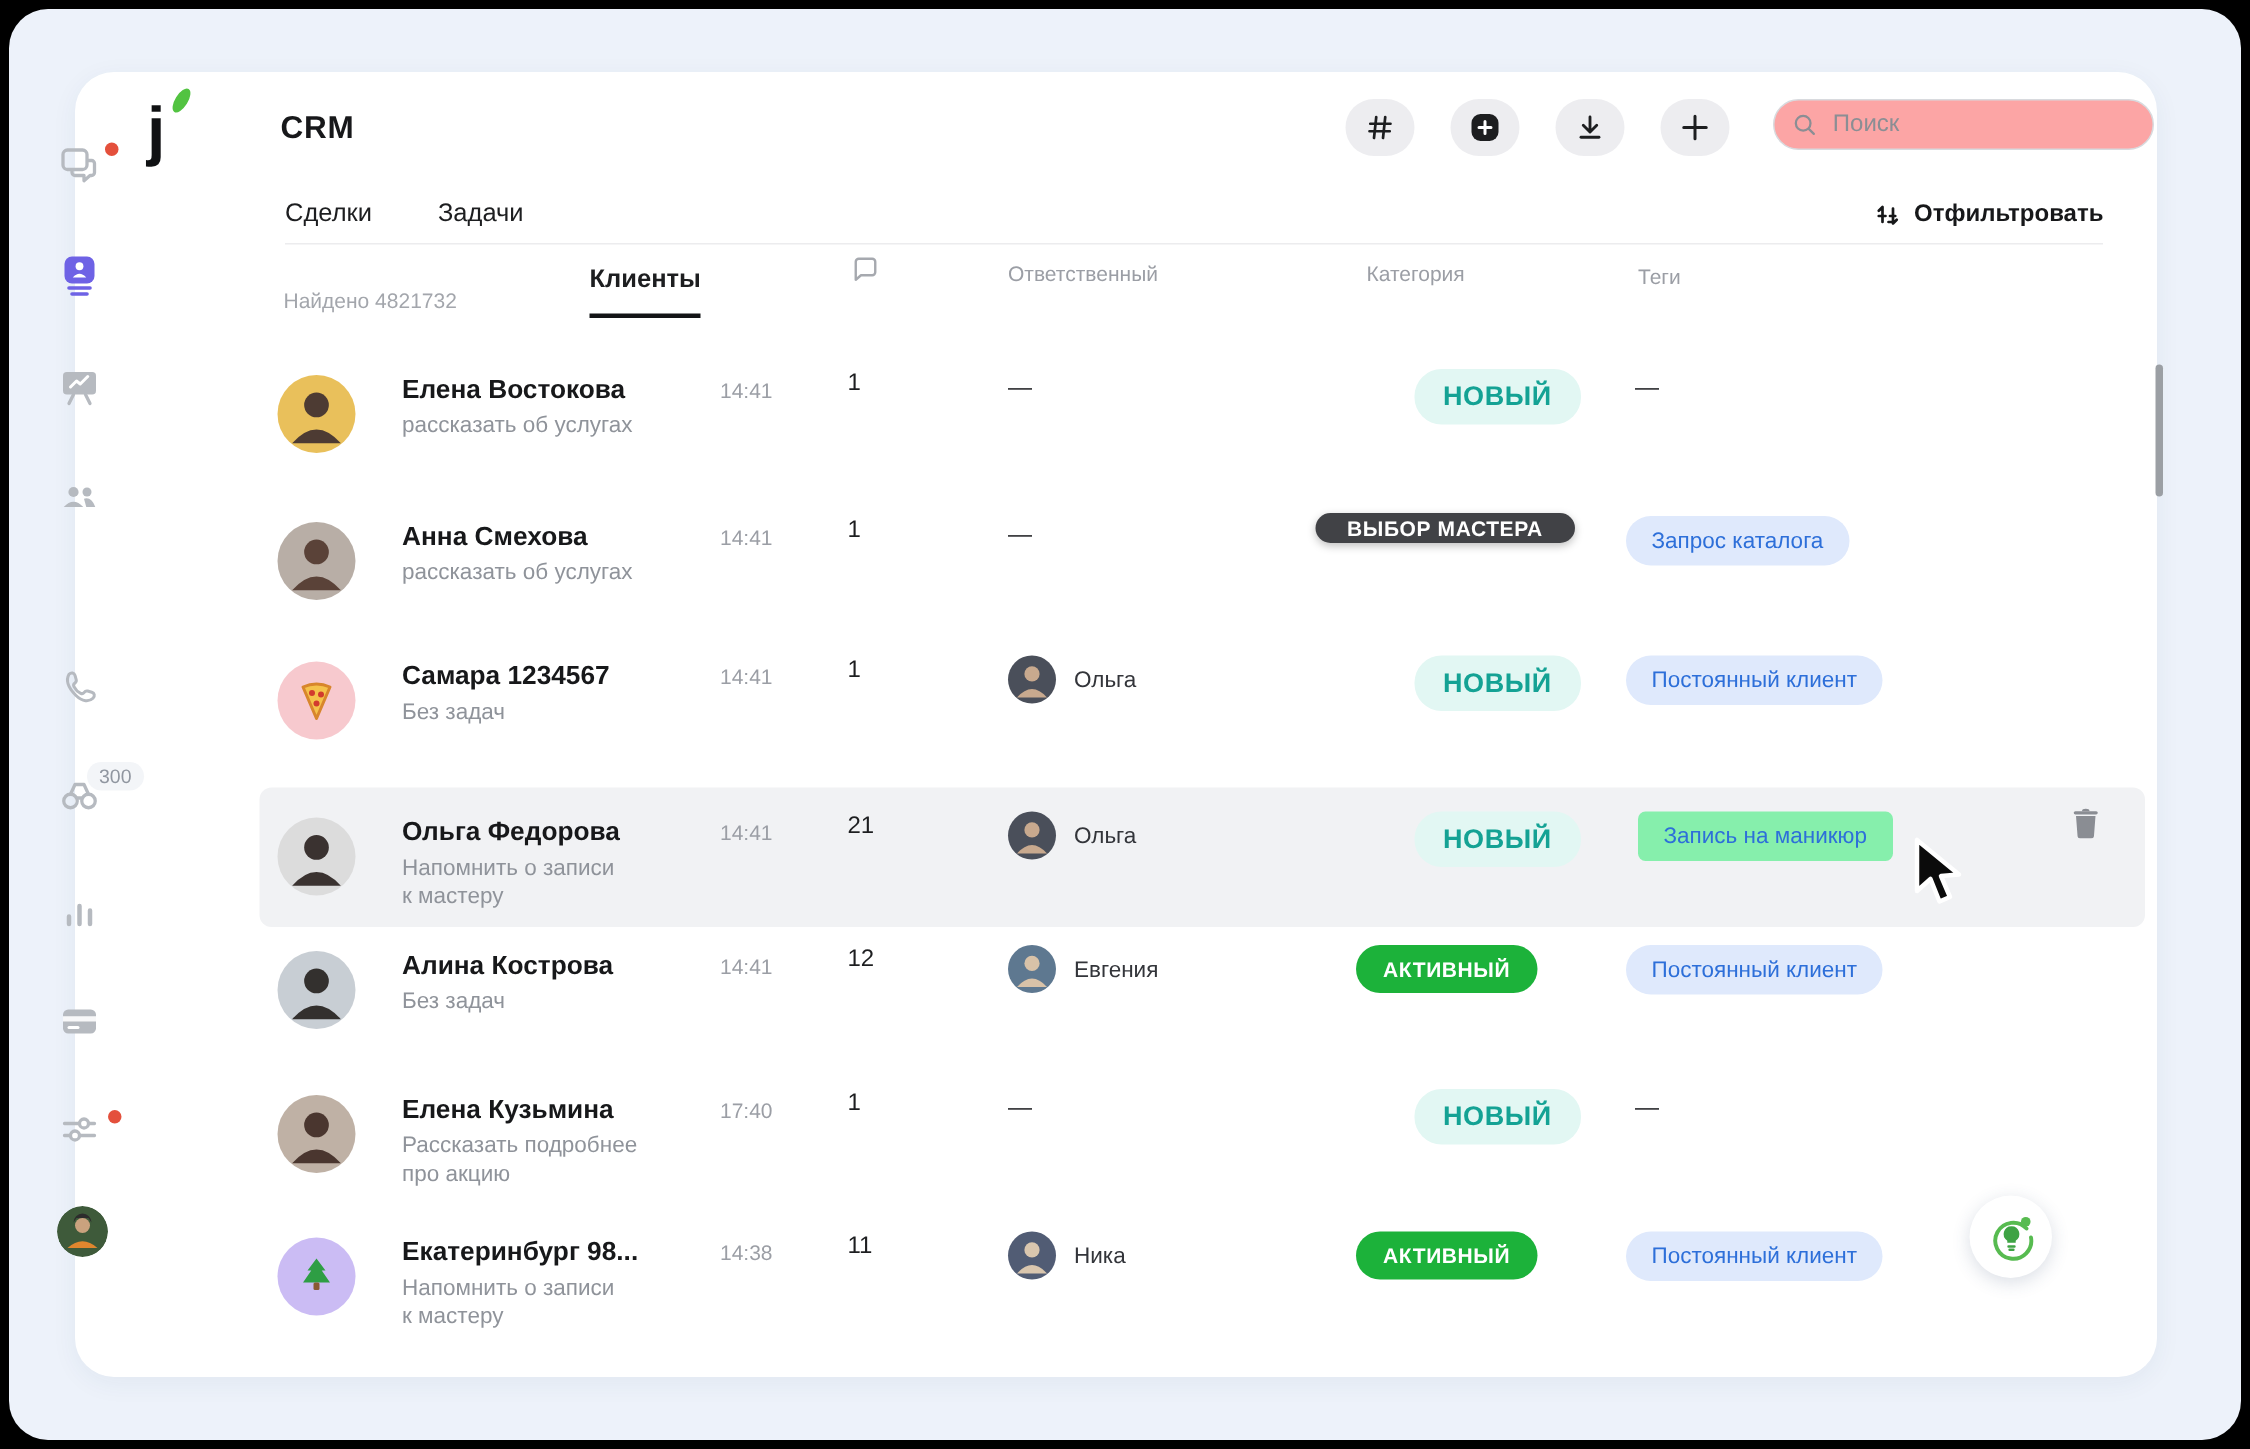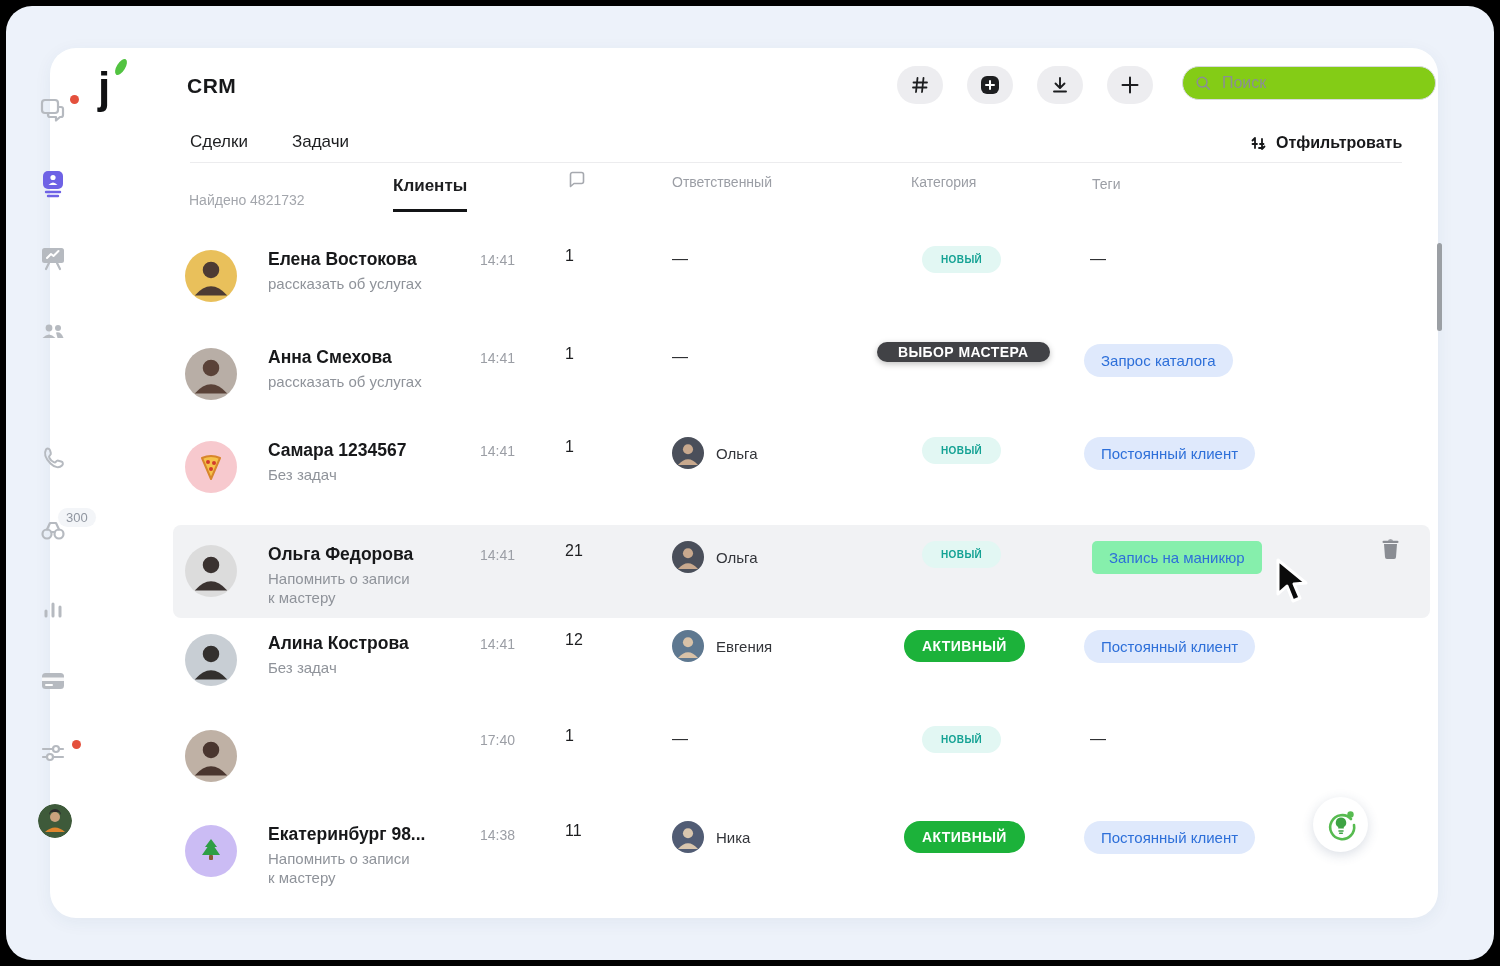--- a/index.html
+++ b/index.html
@@ -9,21 +9,21 @@
   .card{position:absolute;left:50px;top:48px;width:1388px;height:870px;background:#fff;border-radius:26px;box-shadow:0 4px 18px rgba(40,60,100,.06);}
 
   
   .logo{position:absolute;left:42px;top:10px;width:46px;height:56px;}
   .logo .j{position:absolute;left:6px;top:4px;font-size:44px;font-weight:800;color:#101113;line-height:52px;}
   .logo svg{position:absolute;left:16px;top:-2px;}
   .app-title{position:absolute;left:137px;top:26px;font-size:21px;font-weight:700;color:#17181a;letter-spacing:.5px;}
 
   
   .icon-btn{position:absolute;top:18px;width:46px;height:38px;border-radius:19px;background:#ededf0;display:flex;align-items:center;justify-content:center;cursor:pointer;}
-  .search{position:absolute;left:1132px;top:18px;width:254px;height:24px;border:1px solid #d8dade;border-radius:21px;display:flex;align-items:center;padding:16px 12px;gap:8px;background:#84cc16;}
+  .search{position:absolute;left:1132px;top:18px;width:254px;height:24px;border:1px solid #d8dade;border-radius:21px;display:flex;align-items:center;padding:16px 12px;gap:8px;background:#fca5a5;}
   .search input{border:none;outline:none;font-size:16px;color:#333;width:100%;background:transparent;}
   .search input::placeholder{color:#8b8e94;}
 
   
   .tabs{position:absolute;left:140px;top:84px;display:flex;gap:44px;}
   .tab{font-size:17px;color:#1d1e20;padding-bottom:13px;cursor:pointer;}
   .tab.active{font-weight:700;border-bottom:3px solid #131416;margin-top:44px;}
   .tabs-line{position:absolute;left:140px;top:114px;width:1212px;height:1px;background:#ececee;}
   .filter-btn{position:absolute;left:1200px;top:86px;display:flex;align-items:center;gap:9px;cursor:pointer;}
   .filter-btn span{font-size:16px;font-weight:600;color:#17181a;}
@@ -42,21 +42,21 @@
   .ctask{font-size:15px;color:#8f939a;line-height:19px;margin-top:4px;white-space:pre-line;}
   .time{position:absolute;left:307px;top:22px;font-size:14px;color:#9b9ea5;}
   .count{position:absolute;left:392px;top:17px;font-size:16px;font-weight:500;color:#1d1e20;}
   .resp{position:absolute;left:499px;top:16px;display:flex;align-items:center;gap:12px;}
   .resp .ravatar{width:32px;height:32px;border-radius:50%;display:flex;align-items:center;justify-content:center;overflow:hidden;}
   .resp .rname{font-size:15px;color:#33353a;}
   .dash{font-size:16px;color:#2a2b2e;}
   .resp-dash{position:absolute;left:499px;top:20px;}
   .tag-dash{position:absolute;left:917px;top:20px;}
   .badge{position:absolute;top:16px;border-radius:18px;font-weight:700;letter-spacing:.4px;cursor:pointer;}
-  .badge-new{left:749px;background:#e2f7f3;color:#14a294;font-size:10px;padding:8px 19px;}
+  .badge-new{left:770px;background:#e2f7f3;color:#14a294;font-size:18px;padding:8px 19px;}
   .badge-active{left:731px;background:#1cb23a;color:#fff;font-size:14px;padding:8px 18px;}
   .badge-dark{left:704px;top:14px;background:#414246;color:#fff;font-size:14px;padding:2px 21px;border-radius:22px;box-shadow:0 2px 6px rgba(0,0,0,.25);}
   .tag{position:absolute;left:911px;top:16px;background:#dfe9fc;color:#2d6fd9;font-size:15px;padding:8px 17px;border-radius:17px;cursor:pointer;}
   .tag.square{left:919px;border-radius:5px;background:#86efac;}
   .trash{position:absolute;left:1208px;top:13px;cursor:pointer;}
 
   
   .side-icon{position:absolute;left:36px;width:34px;height:34px;display:flex;align-items:center;justify-content:center;cursor:pointer;}
   .red-dot{position:absolute;width:9px;height:9px;border-radius:50%;background:#e4503c;}
   .tracker-badge{position:absolute;left:58px;top:508px;background:#f3f5f8;border-radius:10px;padding:2px 8px;font-size:13px;color:#9096a0;}
@@ -255,20 +255,25 @@
           <div class="badge badge-active">АКТИВНЫЙ</div>
           <div class="tag">Постоянный клиент</div>
         </div>
         <div class="row" style="top: 662px;">
           <div class="avatar" style="background: rgb(191, 177, 165);">
             <svg width="100%" height="100%" viewBox="0 0 24 24">
               <circle cx="12" cy="9.2" r="3.8" fill="#4a362f"></circle>
               <path d="M4.5 21 q7.5 -8.5 15 0 z" fill="#4a362f"></path>
             </svg>
           </div>
+          <div class="namewrap">
+            <div class="cname">Елена Кузьмина</div>
+            <div class="ctask">Рассказать подробнее
+про акцию</div>
+          </div>
           <div class="time">17:40</div>
           <div class="count">1</div>
           <div class="dash resp-dash">—</div>
           <div class="badge badge-new">НОВЫЙ</div>
           <div class="dash tag-dash">—</div>
         </div>
         <div class="row" style="top: 757px;">
           <div class="avatar" style="background: rgb(203, 188, 244);">
             <svg width="30" height="30" viewBox="0 0 30 30">
               <path d="M15 3 L21 11 H18.5 L24 19 H6 L11.5 11 H9 Z" fill="#2e9e44"></path>

